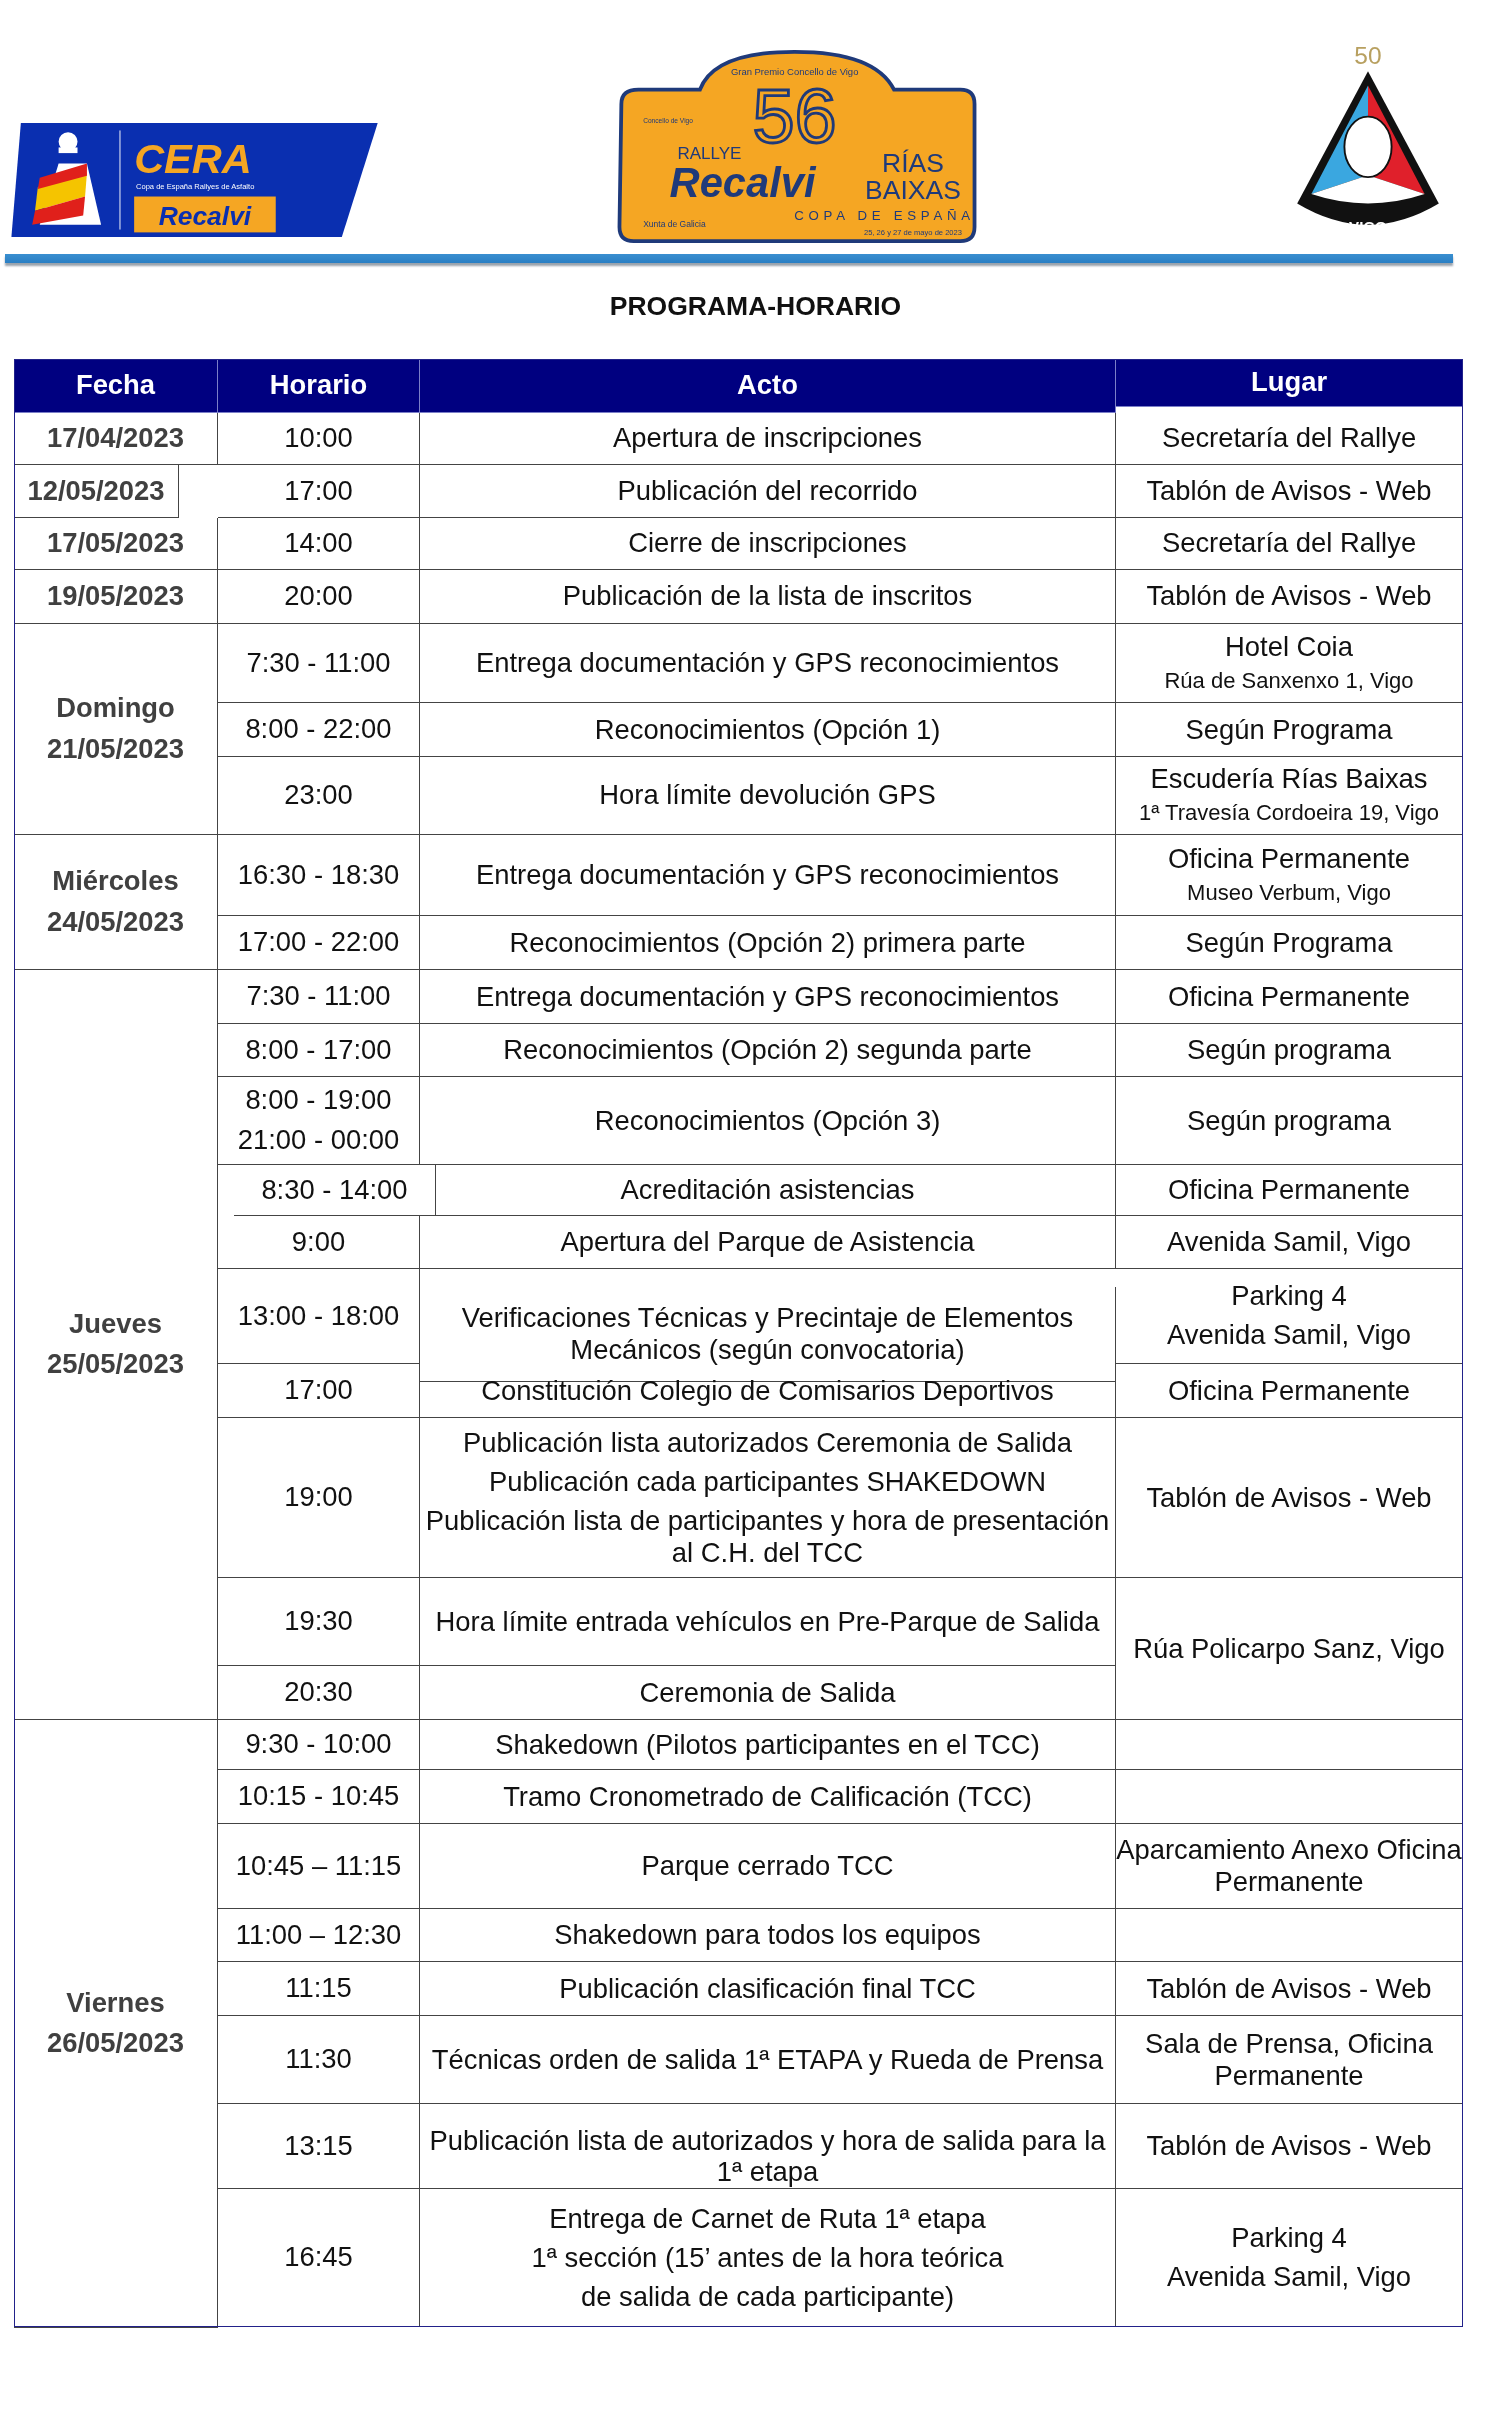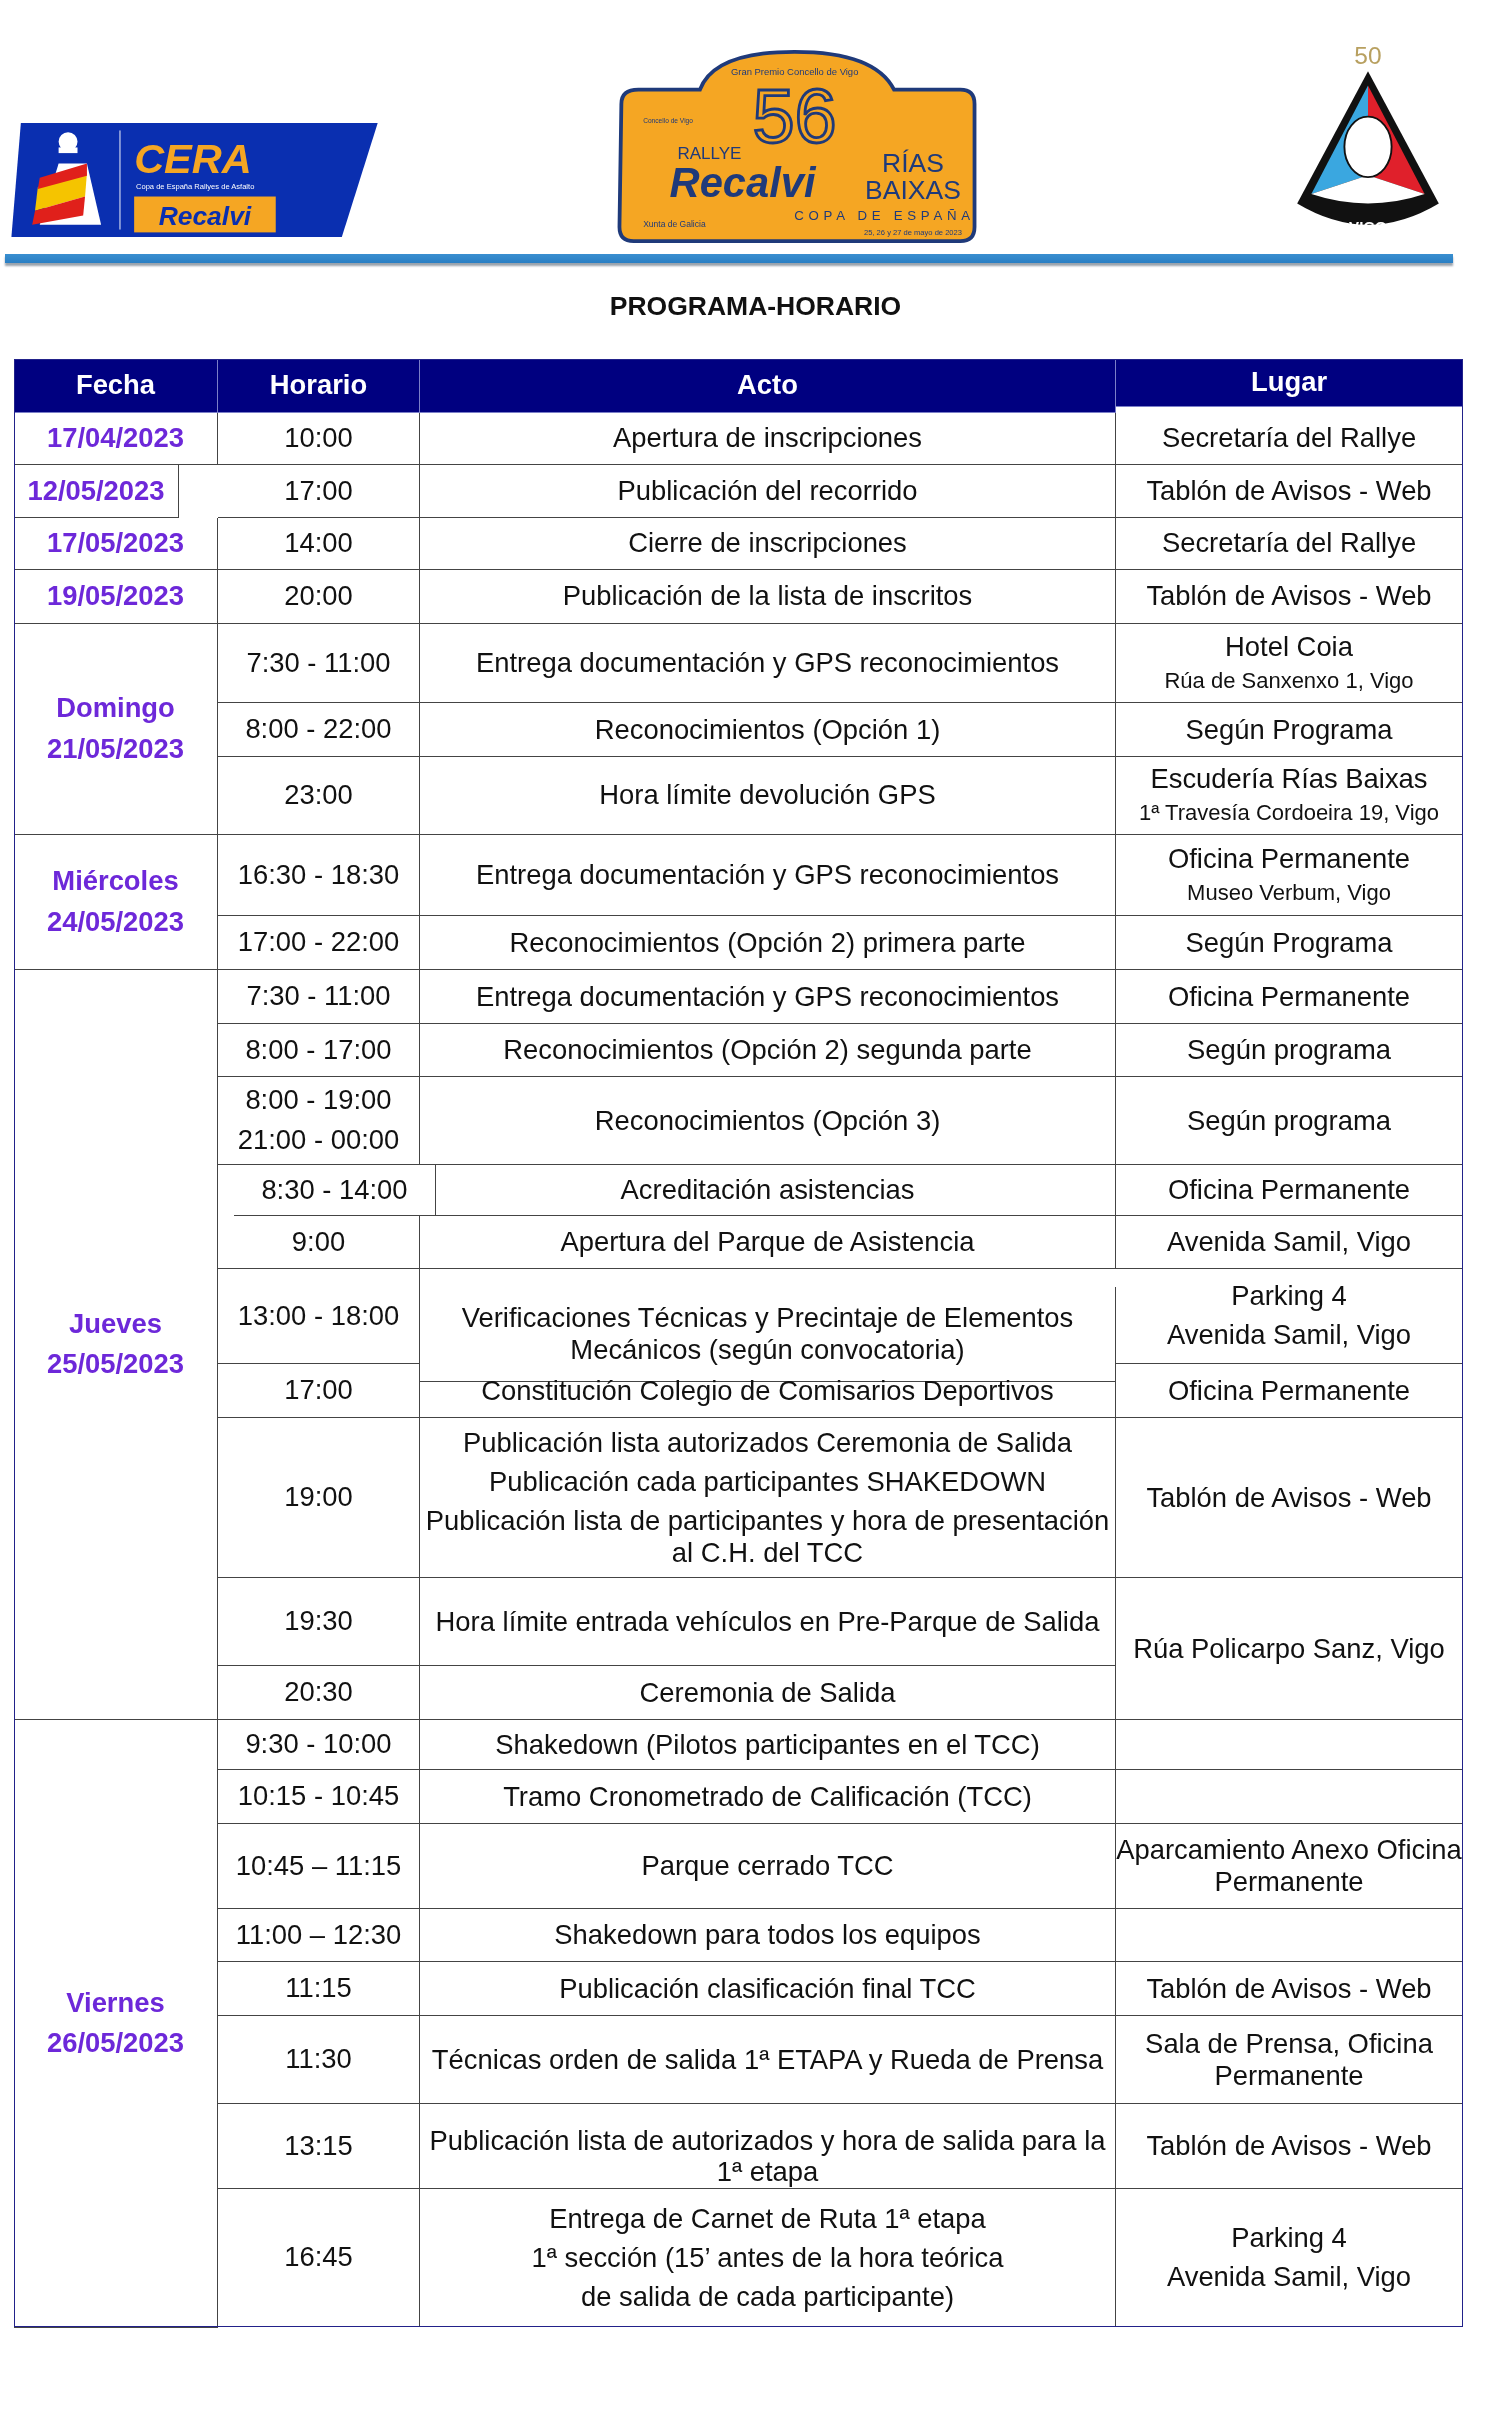--- a/index.html
+++ b/index.html
@@ -10,21 +10,21 @@
   .logo-escuderia { position:absolute; left:1259px; top:43px; width:218px; height:203px; }
   .rule { position:absolute; left:4.7px; top:254px; width:1448px; height:8.5px;
           background:linear-gradient(#3a8fd0,#2a7fc4); box-shadow:0 2.8px 1.9px #9aa3ad; }
   .title { position:absolute; left:0; width:1511px; top:291px; text-align:center;
            font-weight:bold; font-size:26.5px; letter-spacing:0; }
   .grid { position:absolute; left:14px; top:359px; width:1449px; }
   .cell { position:absolute; box-sizing:border-box; display:flex; flex-direction:column;
           align-items:center; justify-content:center; text-align:center;
           font-size:27.4px; line-height:1.2; border-right:1.4px solid #444; border-bottom:1.9px solid #444; }
   .hdr { background:#000080; color:#fff; font-weight:bold; border-color:#7b7fc8; }
-  .date { color:#6d28d9; font-weight:bold; }
+  .date { color:#404040; font-weight:bold; }
   .sub { font-size:22px; margin-top:5.7px; }
   .gap { margin-top:7.6px; }
   .outer { position:absolute; left:14px; top:359px; width:1449px; height:1968px;
            border:1.9px solid #22228a; box-sizing:border-box; pointer-events:none; }
   .lines { line-height:1.15; }
 </style>
 </head>
 <body>
 
 <svg class="logo-cera" viewBox="0 0 390 125">

